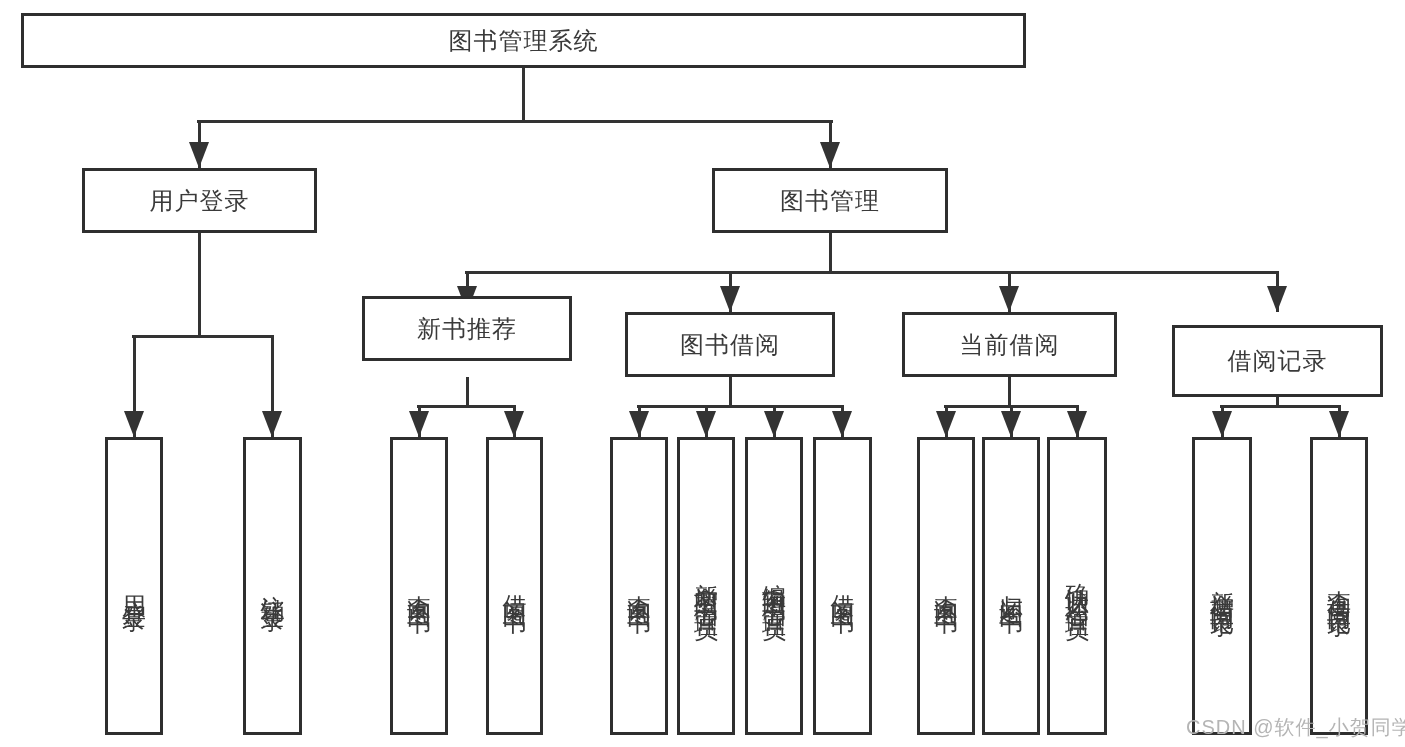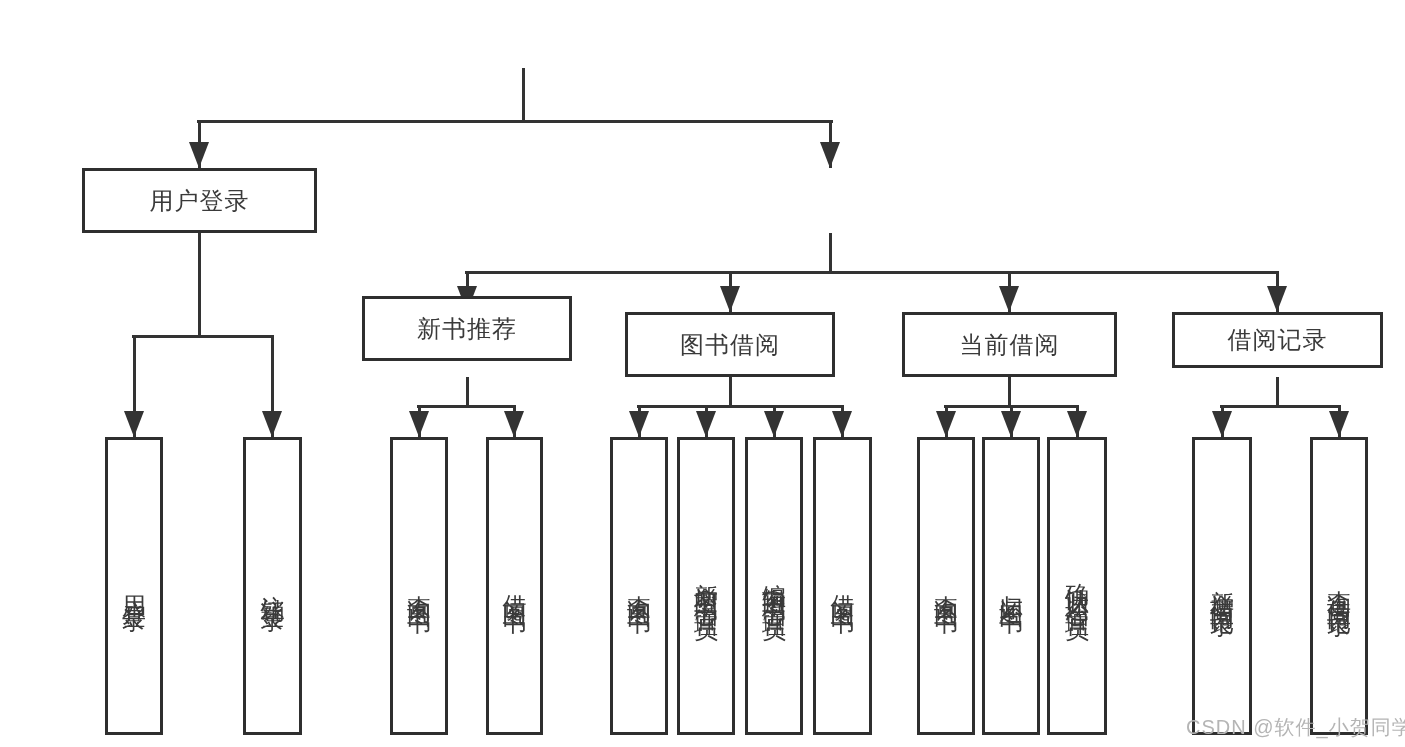--- a/index.html
+++ b/index.html
@@ -93,35 +93,41 @@
   <div class="vl" style="left:1076px;top:405px;height:32px"></div>
   <div class="arr" style="left:1067px;top:411px"></div>
 
   <div class="vl" style="left:1276px;top:377px;height:28px"></div>
   <div class="hl" style="left:1220px;top:405px;width:121px"></div>
   <div class="vl" style="left:1221px;top:405px;height:32px"></div>
   <div class="arr" style="left:1212px;top:411px"></div>
   <div class="vl" style="left:1338px;top:405px;height:32px"></div>
   <div class="arr" style="left:1329px;top:411px"></div>
 
+  <div class="box" style="left:21px;top:13px;width:1005px;height:55px">
+    <span class="lbl">图书管理系统</span>
+  </div>
 
   <div class="box" style="left:82px;top:168px;width:235px;height:65px">
     <span class="lbl">用户登录</span>
+  </div>
+  <div class="box" style="left:712px;top:168px;width:236px;height:65px">
+    <span class="lbl">图书管理</span>
   </div>
 
   <div class="box" style="left:362px;top:296px;width:210px;height:65px">
     <span class="lbl">新书推荐</span>
   </div>
   <div class="box" style="left:902px;top:312px;width:215px;height:65px">
     <span class="lbl">当前借阅</span>
   </div>
   <div class="box" style="left:625px;top:312px;width:210px;height:65px">
     <span class="lbl">图书借阅</span>
   </div>
-  <div class="box" style="left:1172px;top:312px;width:211px;height:56px">
+  <div class="box" style="left:1172px;top:325px;width:211px;height:72px">
     <span class="lbl">借阅记录</span>
   </div>
 
   <div class="vbox" style="left:105px;top:437px;width:58px;height:298px">
     <span class="vlbl">用户登录</span>
   </div>
   <div class="vbox" style="left:243px;top:437px;width:59px;height:298px">
     <span class="vlbl">注销登录</span>
   </div>
 

